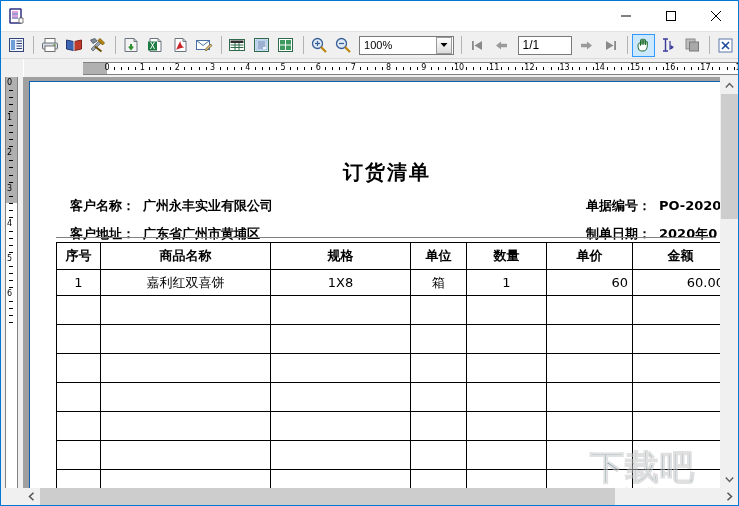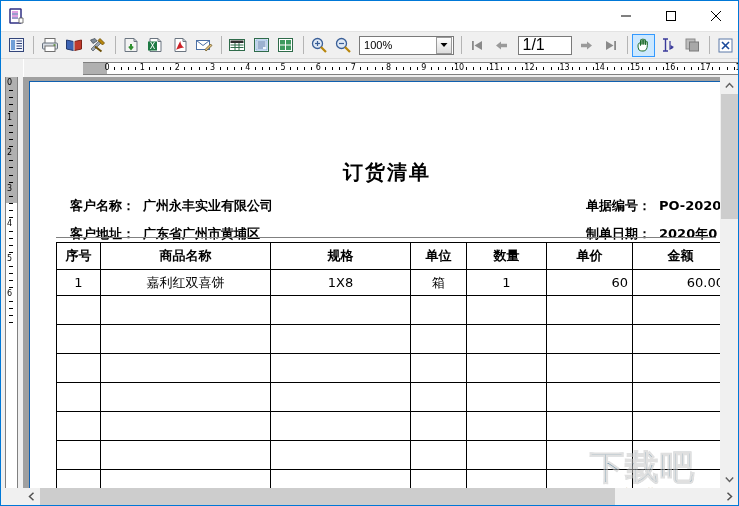--- a/index.html
+++ b/index.html
@@ -130,21 +130,21 @@
   .pagebox {
     width: 54px;
     height: 19px;
     border: 1px solid #7a7a7a;
     background: #ffffff;
     display: flex;
     align-items: center;
     box-sizing: border-box;
     margin: 0 3px;
     flex: 0 0 auto;
-    font-size: 16px;
+    font-size: 12px;
     padding-left: 4px;
     color: #000;
   }
 
   
   .hruler-row {
     height: 18px;
     display: flex;
     flex: 0 0 auto;
     background: #f0f0f0;

